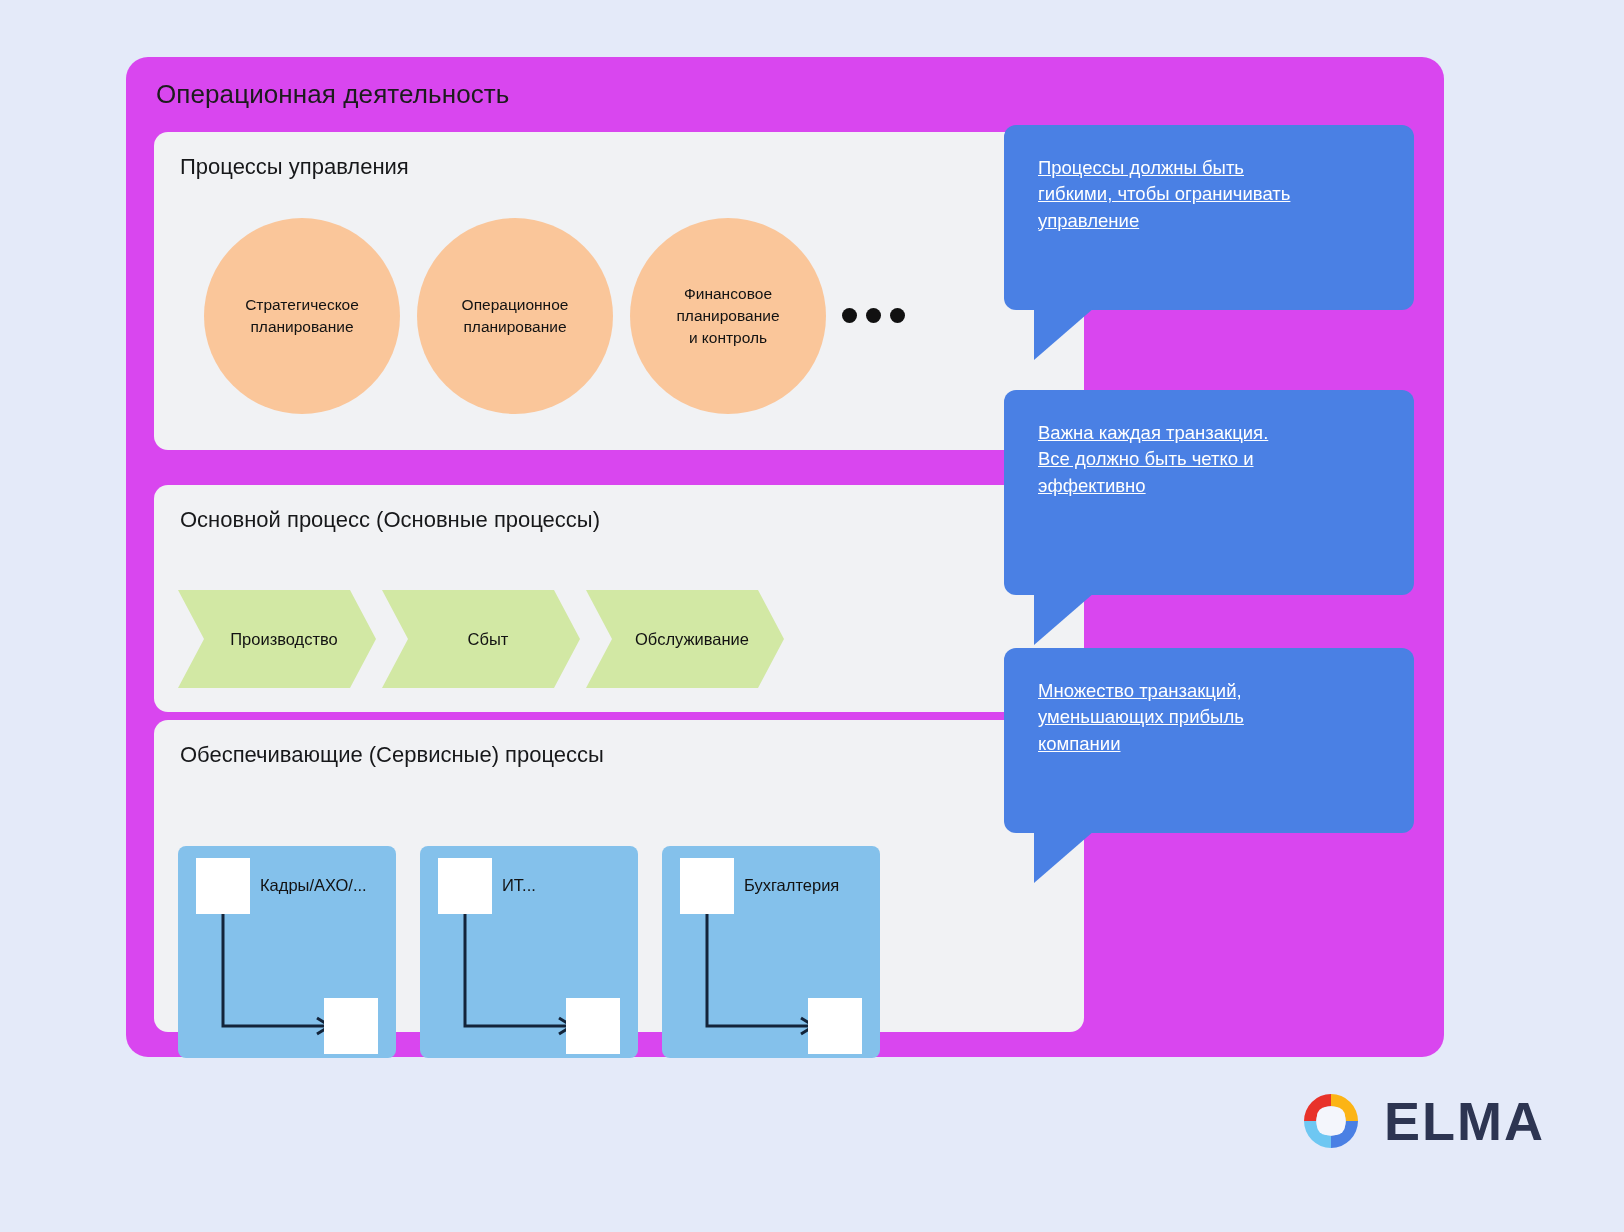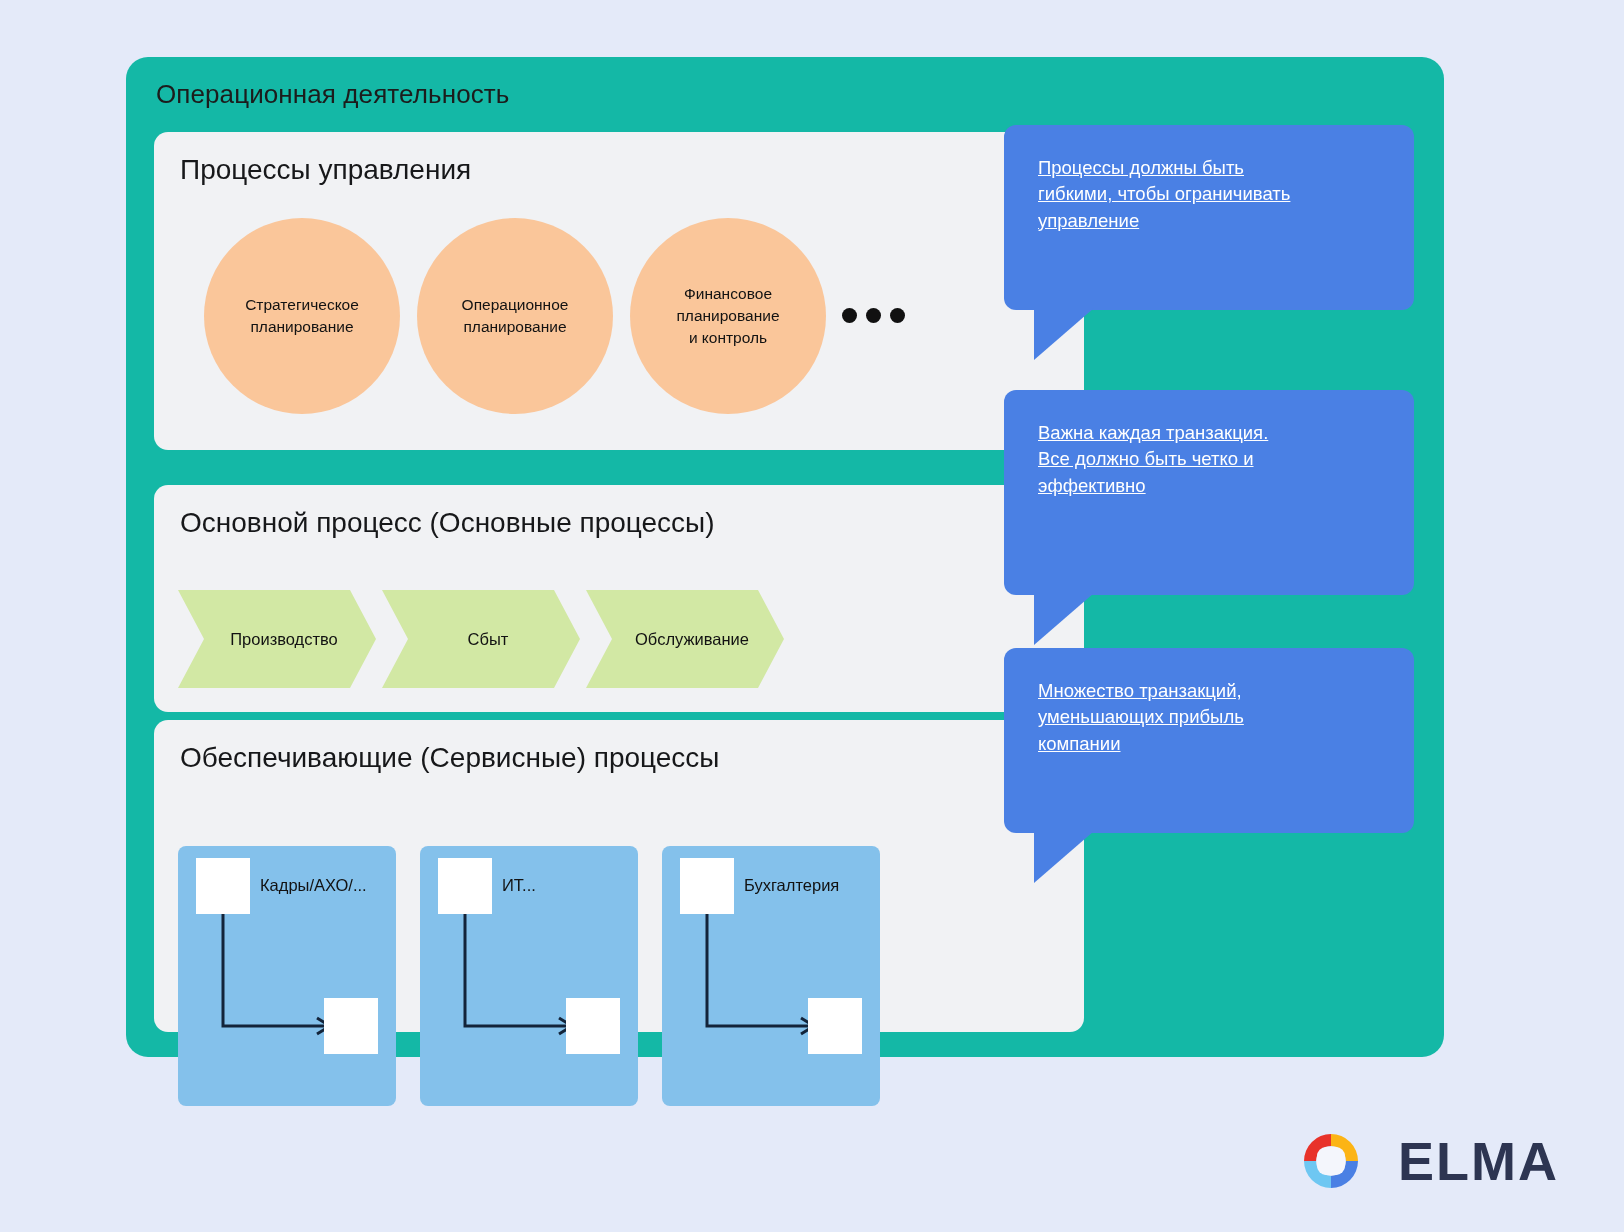--- a/index.html
+++ b/index.html
@@ -11,21 +11,21 @@
     overflow:hidden;
     position:relative;
   }
   .stage{position:absolute;inset:0;}
 
   
   .card{
     position:absolute;
     left:126px;top:57px;
     width:1318px;height:1000px;
-    background:#14b8a6;
+    background:#d946ef;
     border-radius:22px;
   }
 
   .card-title{
     position:absolute;
     left:30px;top:22px;
     font-size:26px;
     color:#1c1c1c;
     letter-spacing:.1px;
     white-space:nowrap;
@@ -33,21 +33,21 @@
 
   
   .panel{
     position:absolute;
     background:#f1f2f4;
     border-radius:14px;
   }
   .panel-title{
     position:absolute;
     left:26px;top:22px;
-    font-size:28px;
+    font-size:22px;
     color:#17181a;
     white-space:nowrap;
   }
 
   #panel-management{left:28px;top:75px;width:930px;height:318px;}
   #panel-core{left:28px;top:428px;width:930px;height:227px;}
   #panel-support{left:28px;top:663px;width:930px;height:312px;}
 
   
   .circle{
@@ -100,21 +100,21 @@
   .chev > span{display:block;padding:0 12px 0 26px;white-space:nowrap;}
   .chev.w0{width:198px;}
   .chev.w1{width:198px;}
   .chev.w2{width:198px;}
   .chev.w3{width:198px;}
 
   
   .sbox{
     position:absolute;
     top:126px;
-    width:218px;height:260px;
+    width:218px;height:212px;
     background:#84c1eb;
     border-radius:8px;
   }
   #sbox-0{left:24px;}
   #sbox-1{left:266px;}
   #sbox-2{left:508px;}
 
   .sbox .node{
     position:absolute;
     background:#ffffff;
@@ -150,21 +150,21 @@
     clip-path:polygon(0 100%, 60px 0, 0 0);
   }
   #bubble-0{left:1004px;top:125px;width:410px;height:185px;}
   #bubble-1{left:1004px;top:390px;width:410px;height:205px;}
   #bubble-2{left:1004px;top:648px;width:410px;height:185px;}
 
   
   .logo{
     position:absolute;
     left:1300px;top:1090px;
-    display:flex;align-items:center;gap:36px;margin-top:40px;
+    display:flex;align-items:center;gap:22px;
   }
   .logo-mark{position:relative;width:62px;height:62px;}
   .logo-word{
     font-size:54px;
     font-weight:bold;
     color:#2d3552;
     letter-spacing:2px;
     line-height:1;
   }
 </style>

